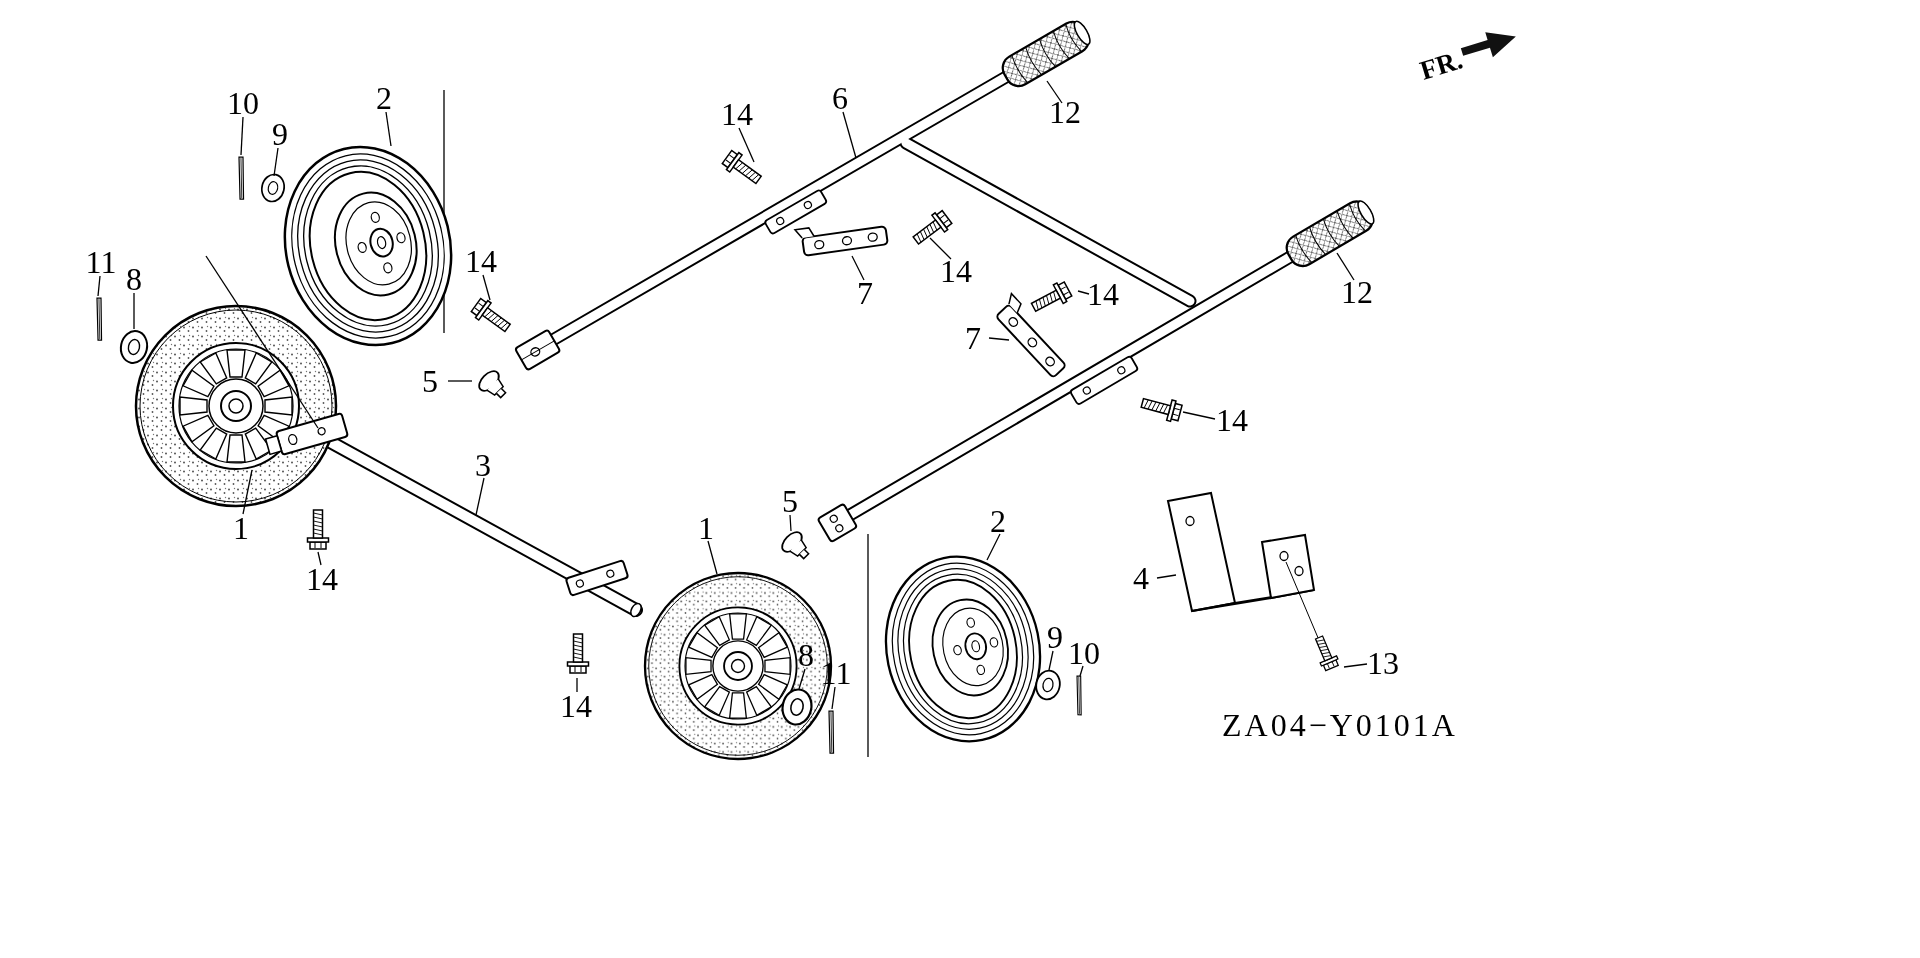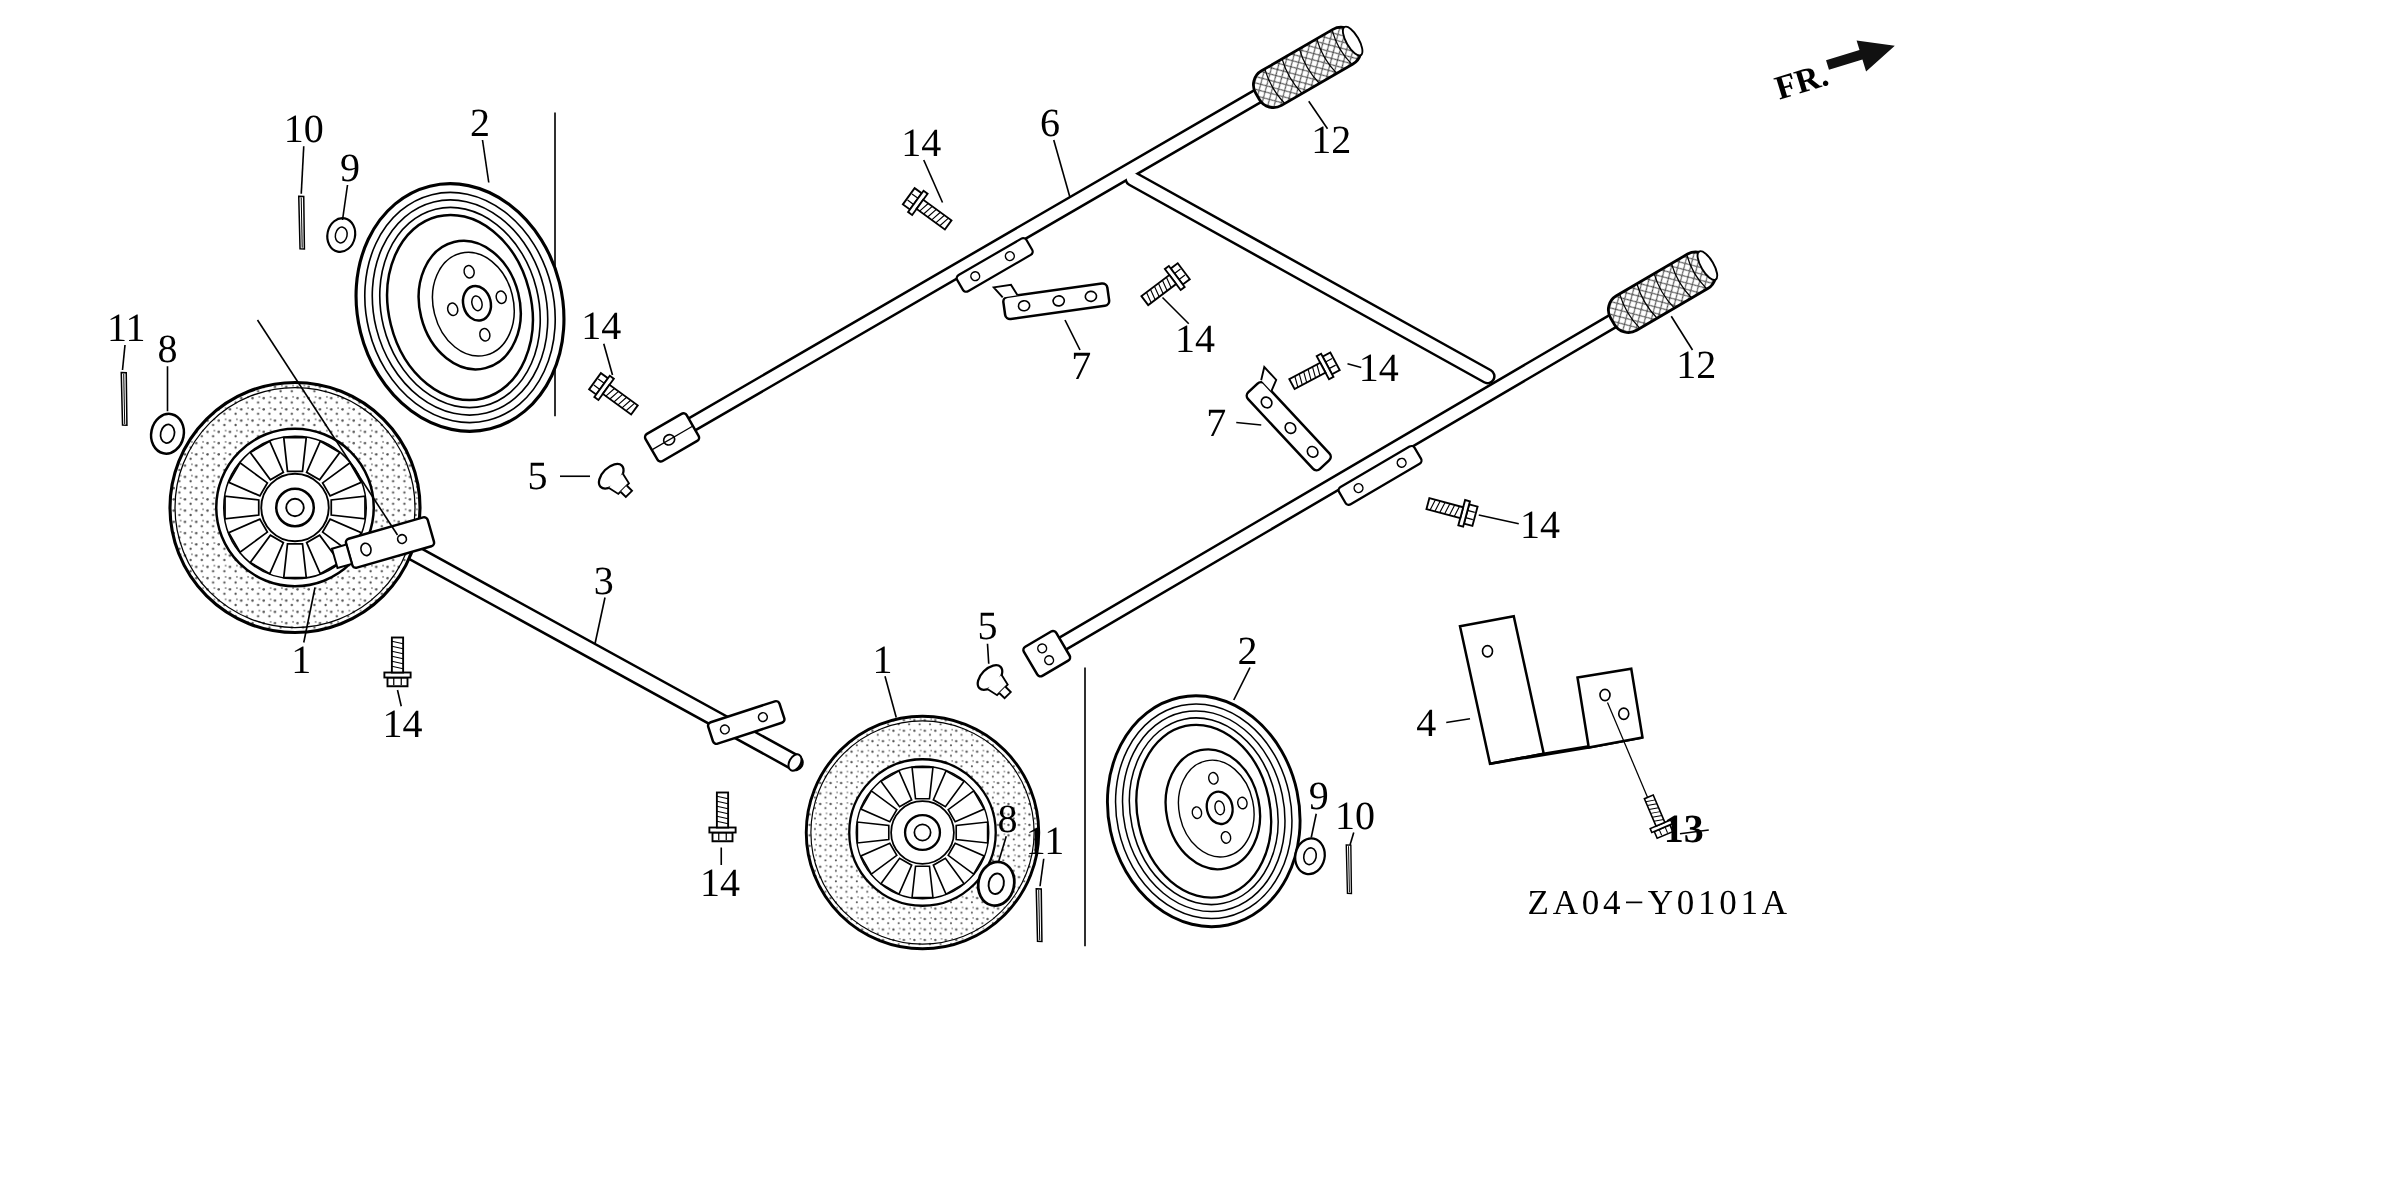--- a/index.html
+++ b/index.html
@@ -3,21 +3,21 @@
 <meta charset="utf-8">
 <style>
   html,body{margin:0;padding:0;background:#fff;}
   .stage{position:relative;width:1920px;height:958px;background:#ffffff;overflow:hidden;
          font-family:"Liberation Serif",serif;}
   .stage svg{position:absolute;left:0;top:0;}
   .callout{position:absolute;transform:translate(-50%,-50%);
            font-family:"Liberation Serif",serif;font-size:32px;font-weight:400;
            color:#000;white-space:nowrap;user-select:none;}
   .diagram-code{position:absolute;left:1222px;top:707px;
-                font-family:"Liberation Serif",serif;font-size:28px;letter-spacing:3px;color:#000;}
+                font-family:"Liberation Serif",serif;font-size:32px;letter-spacing:3px;color:#000;}
   .fr-label{position:absolute;left:1420px;top:50px;transform:rotate(-17deg);
             font-family:"Liberation Serif",serif;font-weight:700;font-size:27px;color:#000;}
 </style>
 </head>
 <body>
 
 <div class="stage">
 
 <svg width="1920" height="958" viewBox="0 0 1920 958">
   <defs>
@@ -320,19 +320,19 @@
       <div class="callout" style="left: 1232px; top: 420px;">14</div>
       <div class="callout" style="left: 790px; top: 501px;">5</div>
       <div class="callout" style="left: 706px; top: 528px;">1</div>
       <div class="callout" style="left: 576px; top: 706px;">14</div>
       <div class="callout" style="left: 806px; top: 655px;">8</div>
       <div class="callout" style="left: 836px; top: 673px;">11</div>
       <div class="callout" style="left: 998px; top: 521px;">2</div>
       <div class="callout" style="left: 1055px; top: 637px;">9</div>
       <div class="callout" style="left: 1084px; top: 653px;">10</div>
       <div class="callout" style="left: 1141px; top: 578px;">4</div>
-      <div class="callout" style="left: 1347px; top: 663px; font-weight: bold;">13</div>
+      <div class="callout" style="left: 1383px; top: 663px;">13</div>
     </div>
 
 <div class="fr-label">FR.</div>
 <div class="diagram-code">ZA04−Y0101A</div>
 
 </div>
 
 </body></html>

